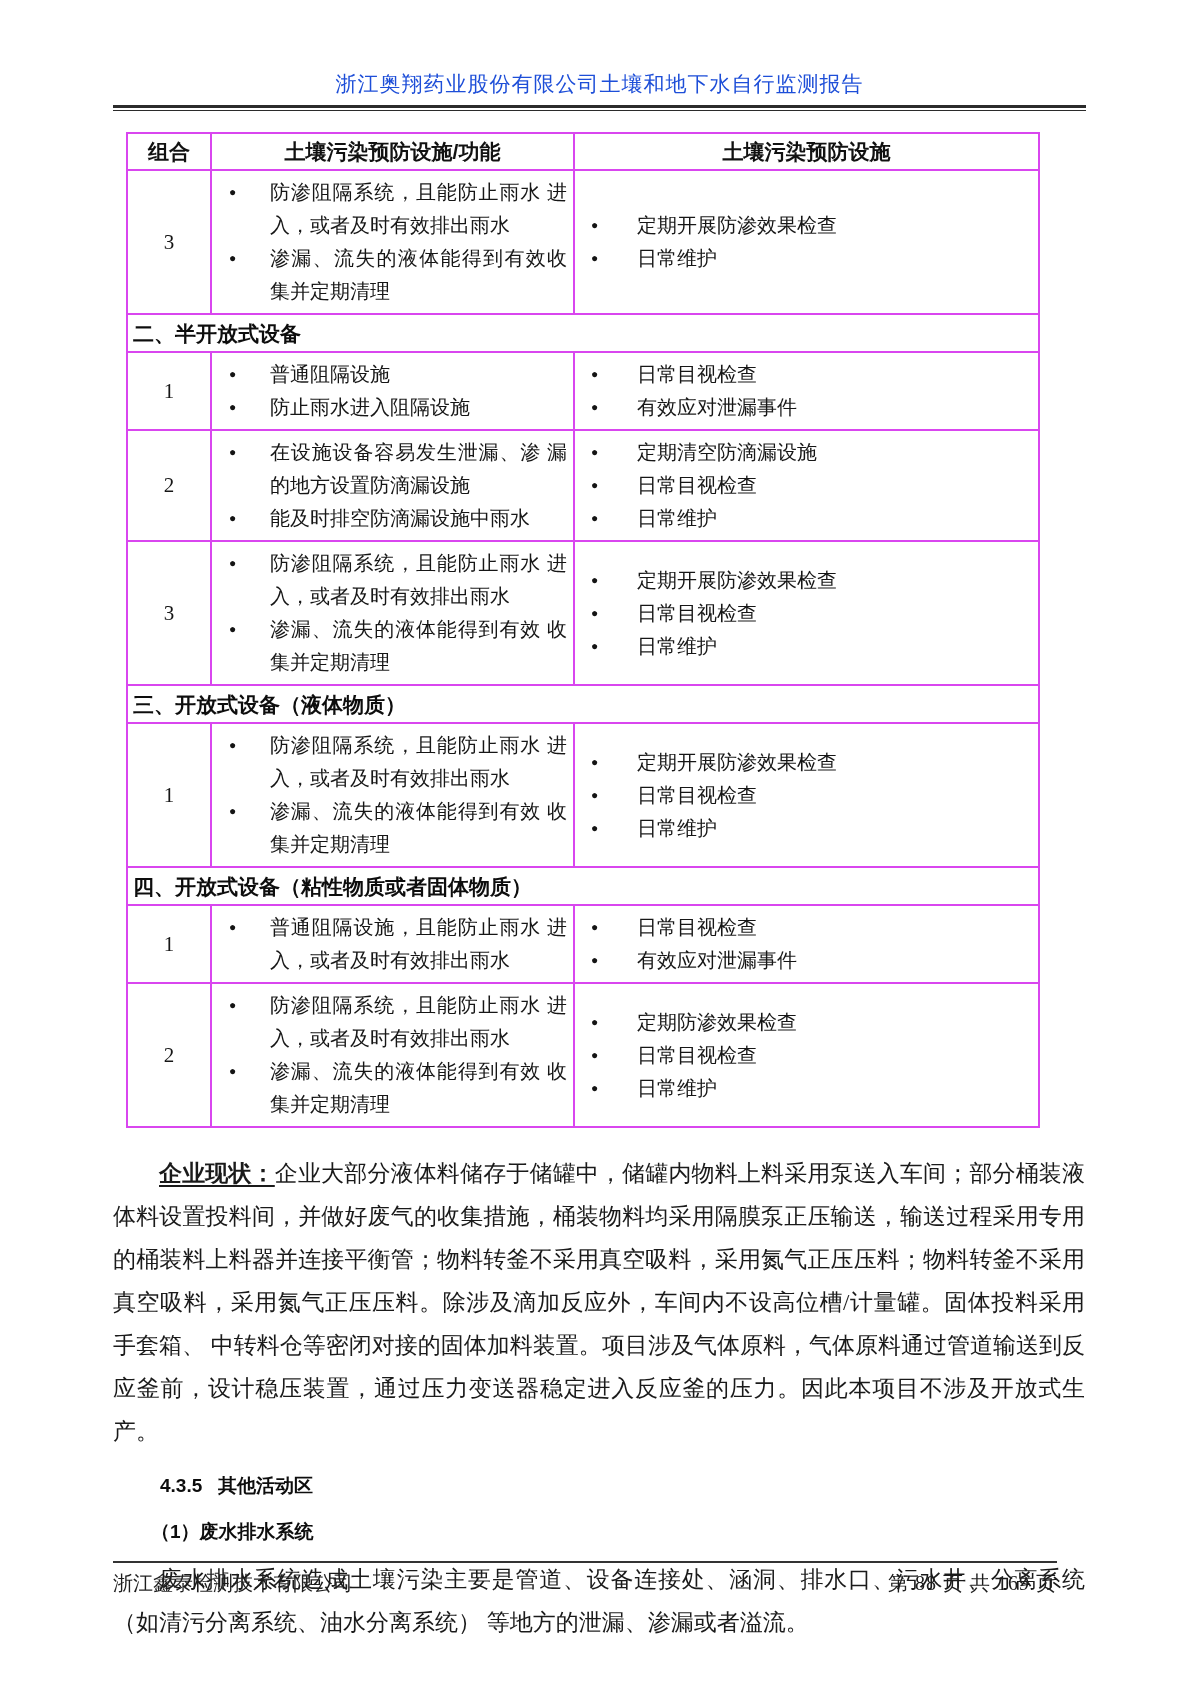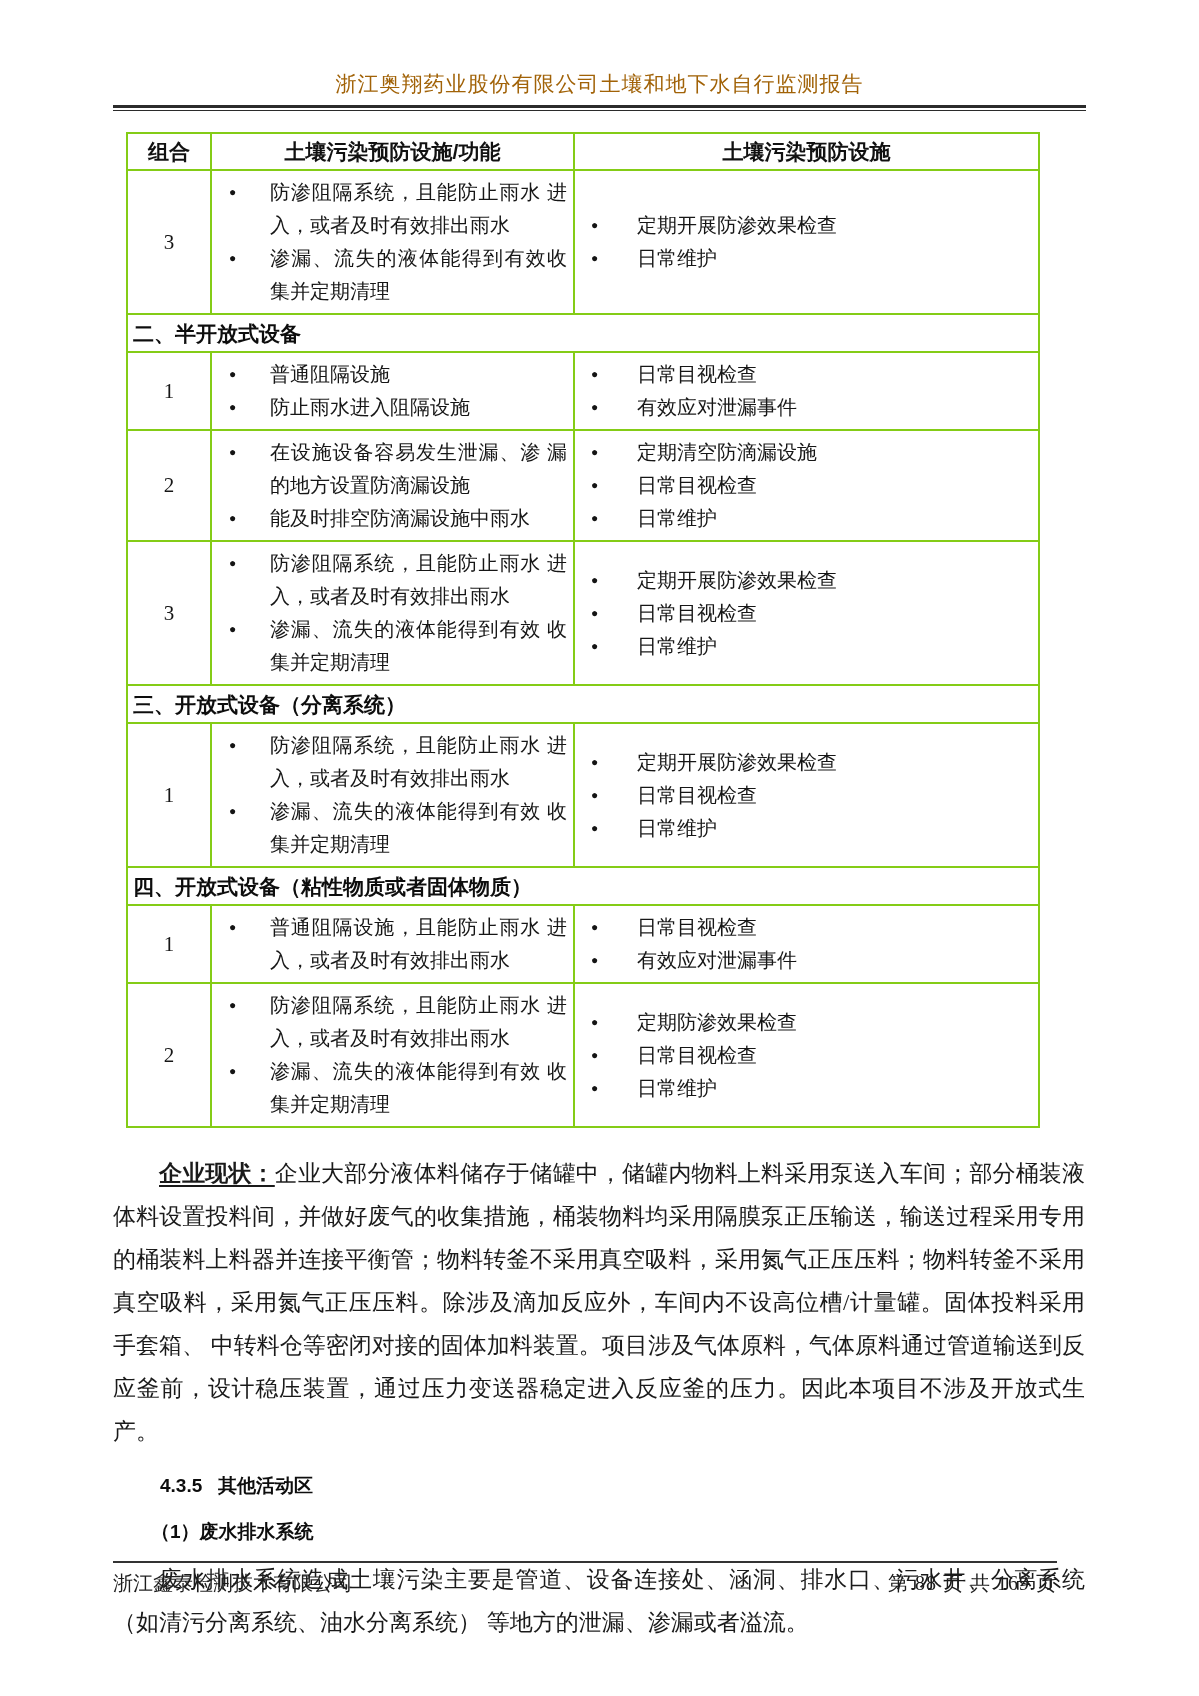--- a/index.html
+++ b/index.html
@@ -3,32 +3,32 @@
 <meta charset="utf-8">
 <style>
   html,body{margin:0;padding:0;background:#e8e8e8;}
   .page{
     width:1199px;height:1696px;background:#ffffff;position:relative;
     margin:0 auto;overflow:hidden;
     font-family:"Liberation Serif","DejaVu Serif",serif;color:#161616;
   }
   
   .doc-header-title{
-    padding-top:70px;text-align:center;font-size:21px;letter-spacing:1px;color:#a16207;
+    padding-top:70px;text-align:center;font-size:21px;letter-spacing:1px;color:#1d4ed8;
   }
   .doc-header-rule{
     margin:7px 113px 0 113px;height:2px;
     border-top:3px solid #2b2b2b;border-bottom:1px solid #2b2b2b;
   }
   
   table.prevention{
     border-collapse:collapse;table-layout:fixed;
     margin:21px 0 0 126px;width:912px;
   }
-  table.prevention th,table.prevention td{border:2px solid #84cc16;margin-top:31px;}
+  table.prevention th,table.prevention td{border:2px solid #d946ef;margin-top:31px;}
   table.prevention th{
     font-family:"Liberation Sans","DejaVu Sans",sans-serif;
     font-weight:bold;font-size:21px;height:35px;text-align:center;padding:0;color:#111;
   }
   td.combo{text-align:center;vertical-align:middle;font-size:21px;}
   td.fac,td.mea{vertical-align:middle;padding:5px 0;}
   .li{display:flex;line-height:33px;font-size:20px;}
   td.fac .li{padding-left:17px;}
   td.fac .bullet{flex:0 0 41px;}
   td.mea .li{padding-left:16px;}
@@ -185,21 +185,21 @@
               <span class="li-text">日常目视检查</span>
             </div>
           <div class="li">
               <span class="bullet">●</span>
               <span class="li-text">日常维护</span>
             </div>
         </td>
       </tr>
 
       <tr>
-        <td class="section-cell" colspan="3">三、开放式设备（分离系统）</td>
+        <td class="section-cell" colspan="3">三、开放式设备（液体物质）</td>
       </tr>
 
       <tr style="height:135px">
         <td class="combo">1</td>
         <td class="fac">
           <div class="li">
               <span class="bullet">●</span>
               <span class="li-text">防渗阻隔系统，且能防止雨水 进入，或者及时有效排出雨水</span>
             </div>
           <div class="li">

